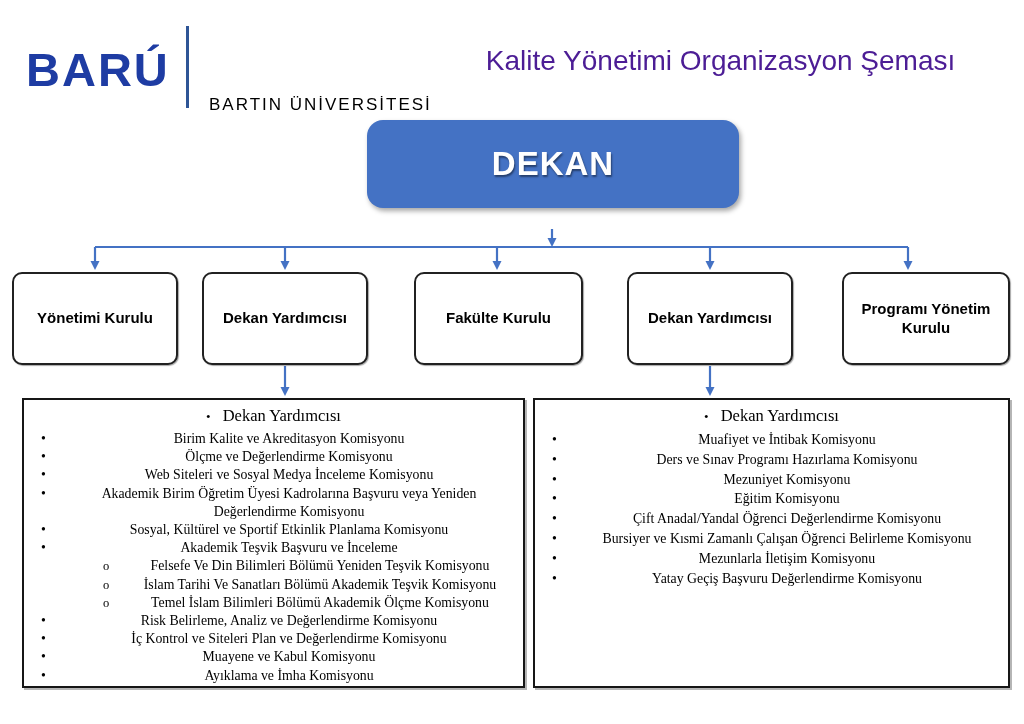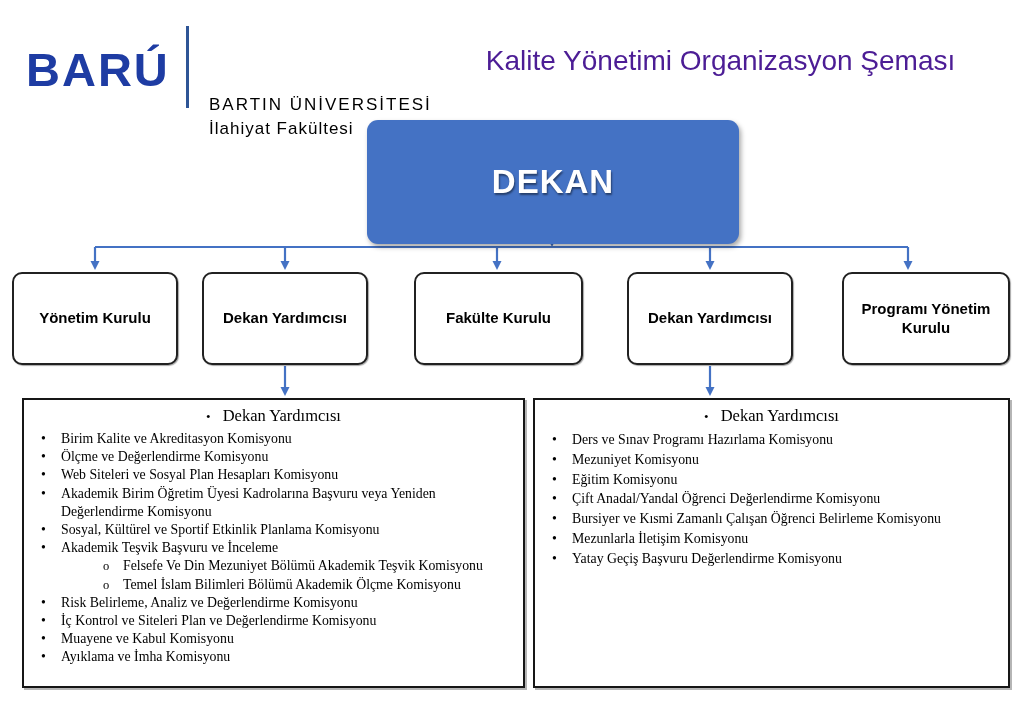--- a/index.html
+++ b/index.html
@@ -15,22 +15,22 @@
   .logo-divider{position:absolute;left:186px;top:26px;width:3px;height:82px;background:#2e5596;}
   .uni-block{position:absolute;left:209px;top:47px;color:#000000;font-weight:normal;margin-top:48px;}
   .uni-name{font-size:17px;letter-spacing:2px;}
   .uni-fac{font-size:17px;letter-spacing:1px;margin-top:4px;}
   .page-title{
     position:absolute;left:468px;top:45px;width:505px;text-align:center;
     font-size:28px;color:#4c1d95;
   }
   
   .dekan{
-    position:absolute;left:367px;top:120px;width:372px;height:124px;
-    background:#4472c4;border-radius:11px;box-shadow:2px 3px 5px rgba(0,0,0,.35);
+    position:absolute;left:367px;top:120px;width:372px;height:88px;
+    background:#4472c4;border-radius:16px;box-shadow:2px 3px 5px rgba(0,0,0,.35);
     display:flex;align-items:center;justify-content:center;
   }
   .dekan-label{
     color:#fff;font-size:33px;font-weight:bold;letter-spacing:1px;
     text-shadow:1px 2px 2px rgba(0,0,0,.45);
   }
   .node{
     position:absolute;top:272px;height:93px;box-sizing:border-box;background:#fff;
     border:2px solid #212121;border-radius:10px;box-shadow:1px 1px 1px rgba(0,0,0,.35);
     display:flex;align-items:center;justify-content:center;text-align:center;
@@ -57,32 +57,31 @@
   .detail-title-row .bullet::before{content:"\2022";font-size:13px;}
   .list{margin-top:4px;font-family:"Liberation Serif",serif;font-size:13.8px;}
   .li{display:flex;align-items:baseline;}
   .detail-left  .li{line-height:18.2px;}
   .detail-right .li{line-height:19.8px;}
   .li.l1{padding-left:17px;}
   .li.l2{padding-left:79px;}
   .li .bullet{flex:0 0 20px;}
   .li.l1 .bullet::before{content:"\2022";}
   .li.l2 .bullet::before{content:"o";font-size:12.5px;}
-  .li .txt{flex:1;padding-right:6px;}
+  .li .txt{flex:1;padding-right:6px;text-align:center;}
 </style>
 </head>
 <body>
 
 <div>
 
   <div class="logo-text">BARÚ</div>
   <div class="logo-divider"></div>
   <div class="uni-block">
     <div class="uni-name">BARTIN ÜNİVERSİTESİ</div>
-    <div class="uni-fac">İlahiyat Fakültesi</div>
   </div>
   <div class="page-title">Kalite Yönetimi Organizasyon Şeması</div>
 
   <svg class="connectors" width="1024" height="724" viewBox="0 0 1024 724">
     <defs>
       <marker id="arrow" markerUnits="userSpaceOnUse" markerWidth="10" markerHeight="10" refX="1" refY="4.5" orient="auto">
         <path d="M0,0 L9,4.5 L0,9 z" fill="#4472c4"></path>
       </marker>
     </defs>
     <path d="M552,229 V239" stroke="#4472c4" stroke-width="2.2" fill="none" marker-end="url(#arrow)"></path>
@@ -94,21 +93,21 @@
     <path d="M908,247 V262" stroke="#4472c4" stroke-width="2.2" fill="none" marker-end="url(#arrow)"></path>
     <path d="M285,366 V388" stroke="#4472c4" stroke-width="2.2" fill="none" marker-end="url(#arrow)"></path>
     <path d="M710,366 V388" stroke="#4472c4" stroke-width="2.2" fill="none" marker-end="url(#arrow)"></path>
   </svg>
 
   <div class="dekan">
     <span class="dekan-label">DEKAN</span>
   </div>
 
   <div class="node node1">
-    <span>Yönetim Kurulu</span>
+    <span>Yönetimi Kurulu</span>
   </div>
   <div class="node node2">
     <span>Dekan Yardımcısı</span>
   </div>
   <div class="node node3">
     <span>Fakülte Kurulu</span>
   </div>
   <div class="node node4">
     <span>Dekan Yardımcısı</span>
   </div>
@@ -125,37 +124,41 @@
         <div class="li l1">
           <span class="bullet"></span>
           <span class="txt">Birim Kalite ve Akreditasyon Komisyonu</span>
         </div>
         <div class="li l1">
           <span class="bullet"></span>
           <span class="txt">Ölçme ve Değerlendirme Komisyonu</span>
         </div>
         <div class="li l1">
           <span class="bullet"></span>
-          <span class="txt">Web Siteleri ve Sosyal Plan Hesapları Komisyonu</span>
+          <span class="txt">Web Siteleri ve Sosyal Medya İnceleme Komisyonu</span>
         </div>
         <div class="li l1">
           <span class="bullet"></span>
           <span class="txt">Akademik Birim Öğretim Üyesi Kadrolarına Başvuru veya Yeniden Değerlendirme Komisyonu</span>
         </div>
         <div class="li l1">
           <span class="bullet"></span>
           <span class="txt">Sosyal, Kültürel ve Sportif Etkinlik Planlama Komisyonu</span>
         </div>
         <div class="li l1">
           <span class="bullet"></span>
           <span class="txt">Akademik Teşvik Başvuru ve İnceleme</span>
         </div>
         <div class="li l2">
           <span class="bullet"></span>
-          <span class="txt">Felsefe Ve Din Mezuniyet Bölümü Akademik Teşvik Komisyonu</span>
+          <span class="txt">Felsefe Ve Din Bilimleri Bölümü Yeniden Teşvik Komisyonu</span>
+        </div>
+        <div class="li l2">
+          <span class="bullet"></span>
+          <span class="txt">İslam Tarihi Ve Sanatları Bölümü Akademik Teşvik Komisyonu</span>
         </div>
         <div class="li l2">
           <span class="bullet"></span>
           <span class="txt">Temel İslam Bilimleri Bölümü Akademik Ölçme Komisyonu</span>
         </div>
         <div class="li l1">
           <span class="bullet"></span>
           <span class="txt">Risk Belirleme, Analiz ve Değerlendirme Komisyonu</span>
         </div>
         <div class="li l1">
@@ -174,20 +177,24 @@
   </section>
 
   <section class="detail detail-right">
     <div class="detail-title-row">
       <span class="bullet"></span>
       <span>Dekan Yardımcısı</span>
     </div>
     <div class="list">
         <div class="li l1">
           <span class="bullet"></span>
+          <span class="txt">Muafiyet ve İntibak Komisyonu</span>
+        </div>
+        <div class="li l1">
+          <span class="bullet"></span>
           <span class="txt">Ders ve Sınav Programı Hazırlama Komisyonu</span>
         </div>
         <div class="li l1">
           <span class="bullet"></span>
           <span class="txt">Mezuniyet Komisyonu</span>
         </div>
         <div class="li l1">
           <span class="bullet"></span>
           <span class="txt">Eğitim Komisyonu</span>
         </div>

